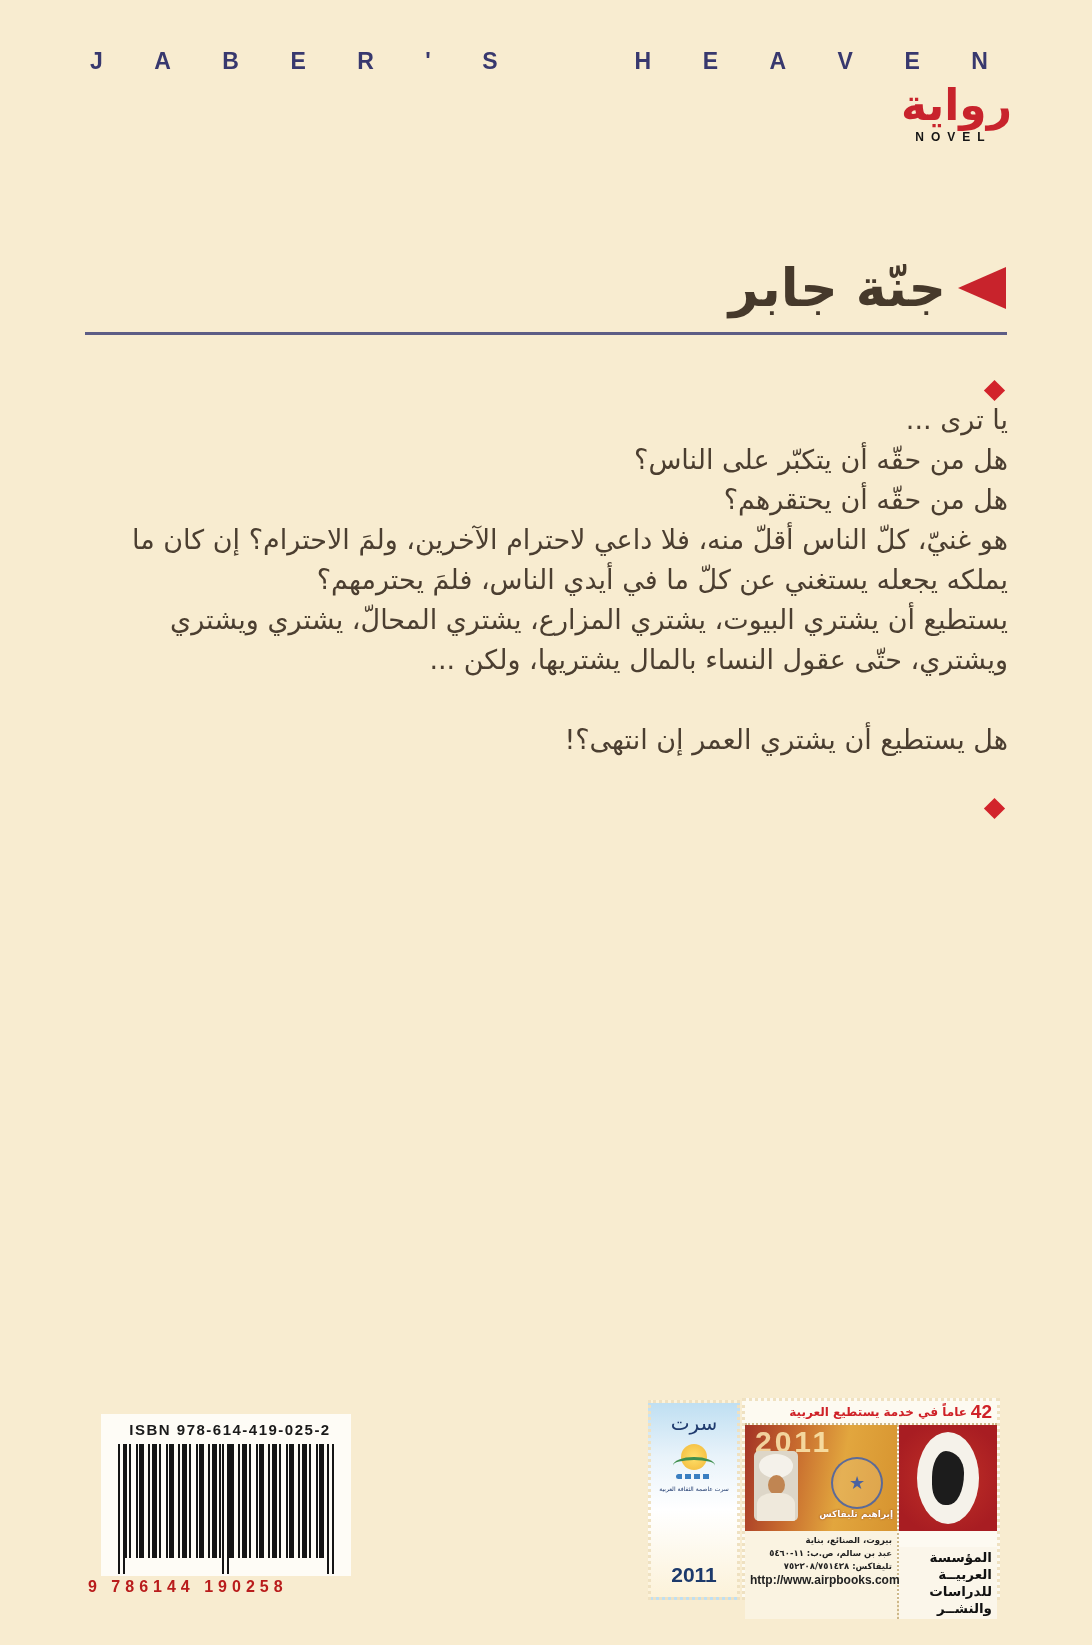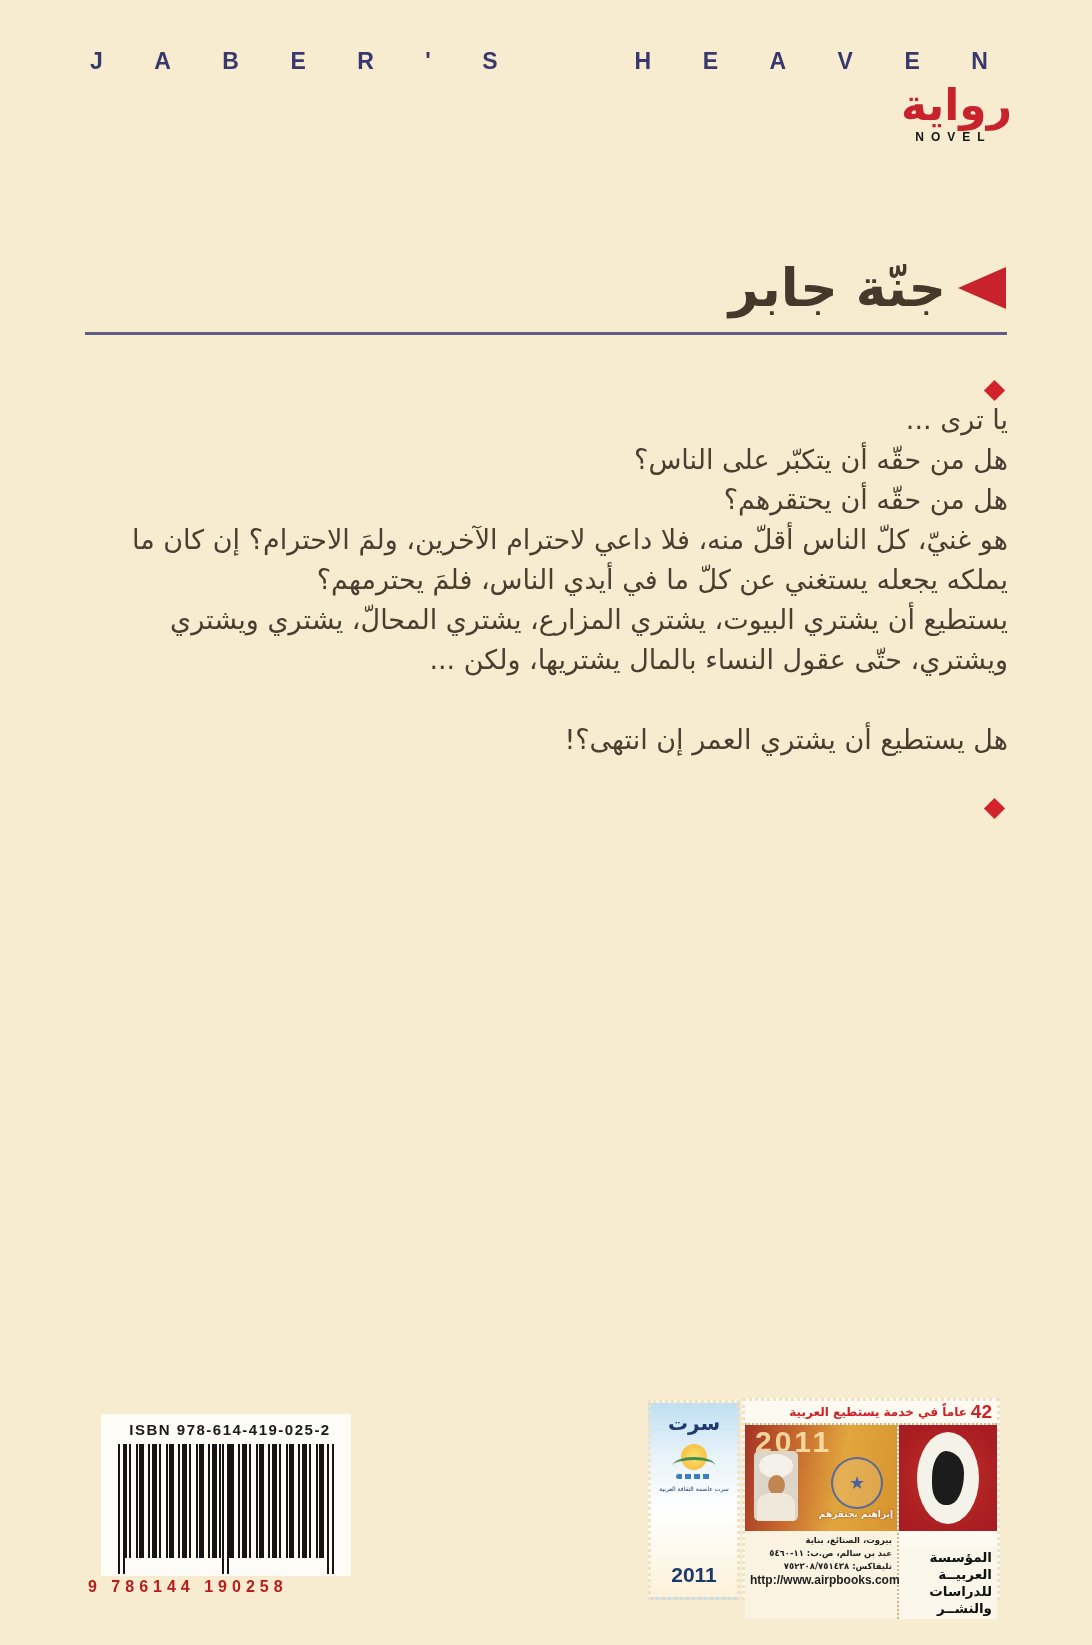--- a/index.html
+++ b/index.html
@@ -54,21 +54,21 @@
   .guard.g1{left:17px;} .guard.g2{left:121px;} .guard.g3{right:17px;}
   .isbn-number{position:absolute;left:88px;top:1578px;width:240px;text-align:left;
                font-size:16px;font-weight:bold;letter-spacing:5px;color:#b91c1c;
                font-family:"Liberation Sans",sans-serif;}
 
   
   .stamp{box-sizing:border-box;background:#fdfaf1;border:3px dotted #efe1c1;position:absolute;}
   .stamp-sirte{left:648px;top:1400px;width:92px;height:200px;
                background:linear-gradient(180deg,#bfdff2 0%,#e9f3fa 28%,#ffffff 55%,#fcf2d9 100%);
                display:flex;flex-direction:column;align-items:center;}
-  .sirte-logo{margin-top:8px;font-family:"DejaVu Sans",sans-serif;font-weight:bold;
+  .sirte-logo{margin-top:8px;font-family:"DejaVu Sans",sans-serif;font-weight:normal;
               font-size:20px;color:#1f3a6e;}
   .sun{position:relative;width:46px;height:38px;margin-top:8px;}
   .sun-circle{position:absolute;left:10px;top:1px;width:26px;height:26px;border-radius:50%;
               background:radial-gradient(#ffe06a,#f2b739);}
   .sun-hill{position:absolute;left:2px;top:14px;width:42px;height:14px;border-radius:50% 50% 0 0;
             border-top:3px solid #3f8f4e;}
   .sun-wave{position:absolute;left:5px;bottom:2px;width:36px;height:5px;border-radius:3px;
             background:repeating-linear-gradient(90deg,#3a7fc1 0 6px,rgba(0,0,0,0) 6px 9px);}
   .sirte-caption{margin-top:4px;font-family:"DejaVu Sans",sans-serif;font-size:6px;
                  color:#1f3a6e;text-align:center;direction:rtl;}
@@ -189,21 +189,21 @@
     <div class="stamp-body">
       <div class="festival">
         <div class="collage">
           <span class="ghost-year">2011</span>
           <span class="portrait">
             <span class="turban"></span>
             <span class="face"></span>
             <span class="robe"></span>
           </span>
           <span class="seal">★</span>
-          <span class="fest-name">إبراهيم يحتقرهم</span>
+          <span class="fest-name">إبراهيم تليفاكس</span>
         </div>
         <div class="address">
           <div>بيروت، الصنائع، بناية</div>
           <div>عبد بن سالم، ص.ب: ١١-٥٤٦٠</div>
           <div>تليفاكس: ٧٥٢٣٠٨/٧٥١٤٣٨</div>
           <div class="url">http://www.airpbooks.com</div>
         </div>
       </div>
       <div class="pubcol">
         <div class="oval-zone">

